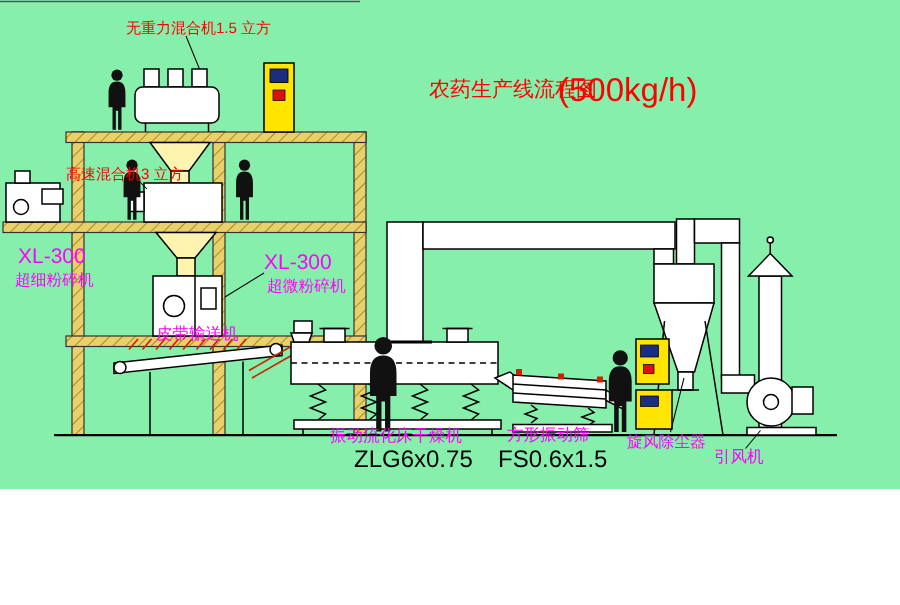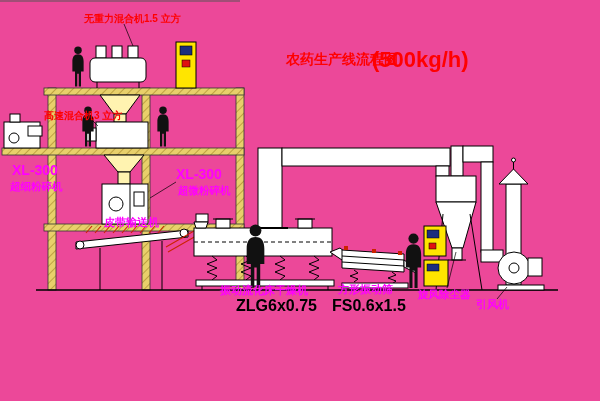--- a/index.html
+++ b/index.html
@@ -1,17 +1,17 @@
 <!DOCTYPE html>
 <html><head>
 <meta charset="utf-8">
 <style>
   html,body{margin:0;padding:0;background:#ffffff;}
-  .canvas{position:relative;width:600px;height:401px;background:#ec4899;overflow:hidden;
-          font-family:"Liberation Sans","DejaVu Sans",sans-serif;font-weight:bold;}
+  .canvas{position:relative;width:600px;height:326px;background:#86efac;overflow:hidden;
+          font-family:"Liberation Sans","DejaVu Sans",sans-serif;}
   svg{display:block;}
   svg text{font-family:"Liberation Sans","DejaVu Sans",sans-serif;}
   .s{fill:#ffffff;stroke:#000000;stroke-width:1;}
   .sn{fill:none;stroke:#000000;stroke-width:1;}
   .pale{fill:#fff3b0;stroke:#000000;stroke-width:1;}
   .yellow{fill:#ffe500;stroke:#000000;stroke-width:1;}
   .hatch{fill:url(#hatch);stroke:#333333;stroke-width:.8;}
   .redline{stroke:#cc2200;stroke-width:1.1;fill:none;}
   .leader{stroke:#000000;stroke-width:.7;fill:none;}
 </style>

